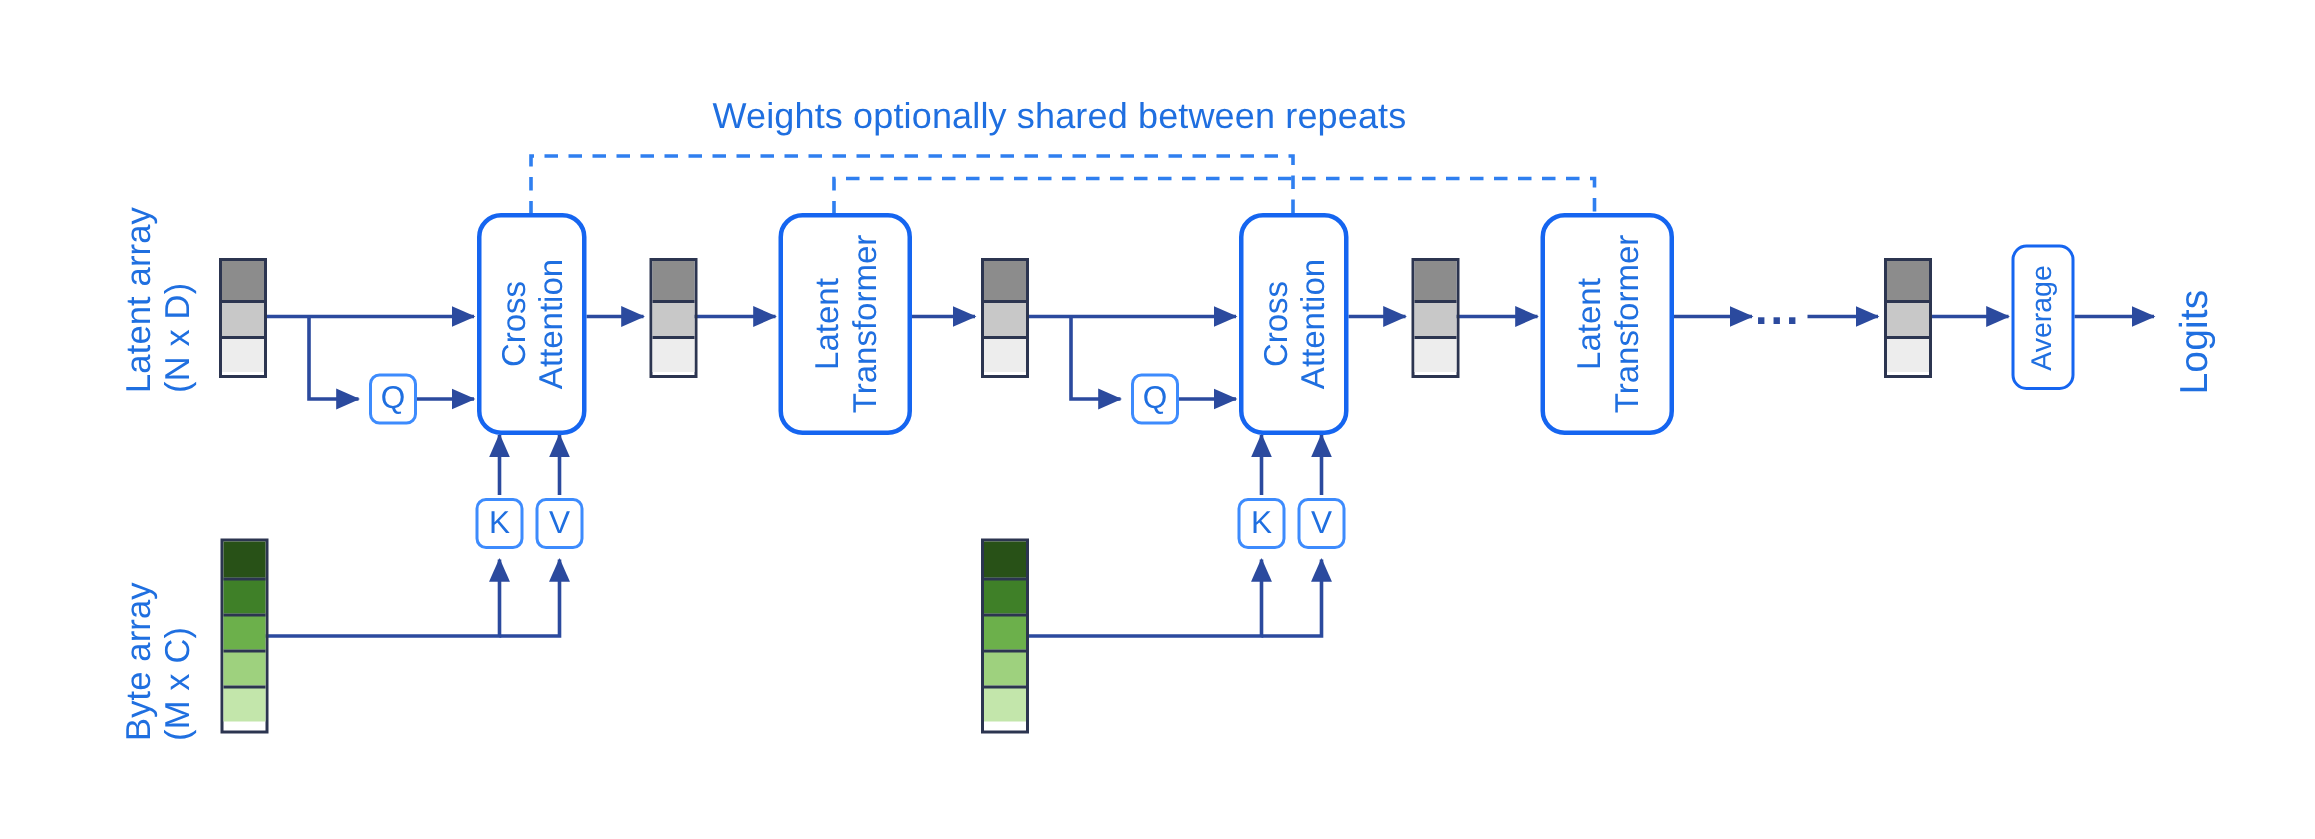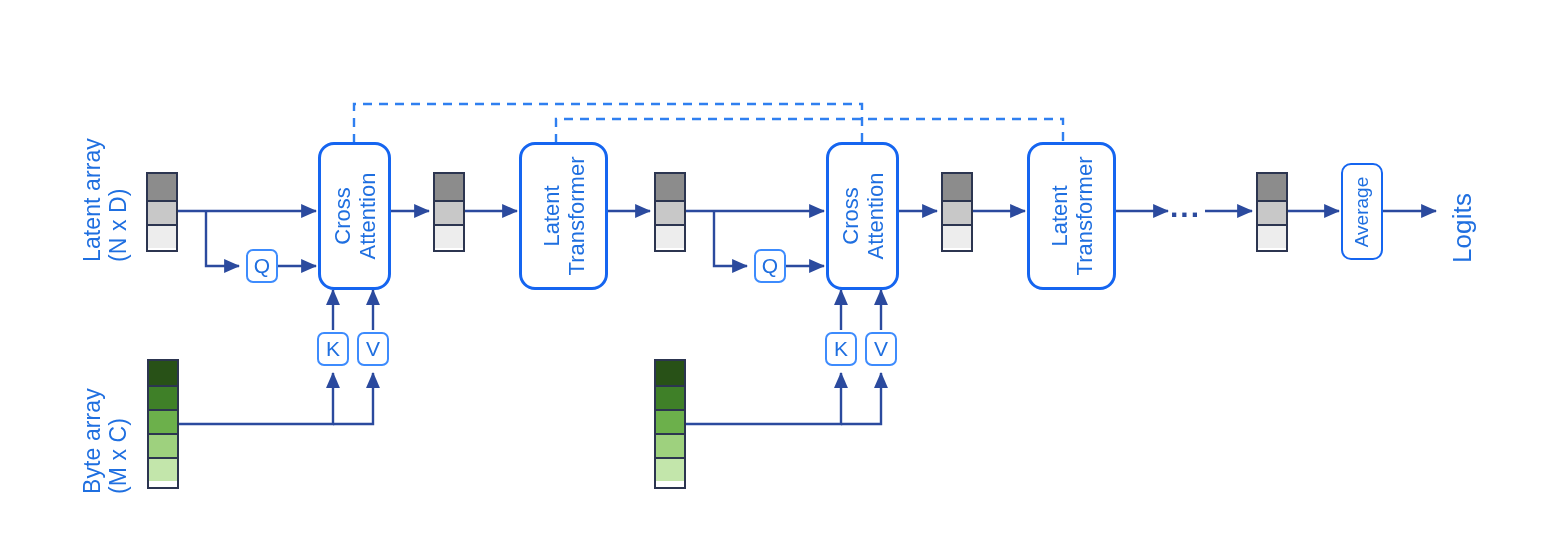--- a/index.html
+++ b/index.html
@@ -160,20 +160,21 @@
       <path d="M841,330 L841,290" marker-end="url(#ah)"></path>
       <path d="M881,330 L881,290" marker-end="url(#ah)"></path>
     </g>
 
     <g stroke="#2f7ff0" stroke-width="2.4" fill="none" stroke-dasharray="9 7">
       <path d="M354,143 L354,104 L862,104 L862,143"></path>
       <path d="M556,143 L556,119 L1063,119 L1063,143"></path>
     </g>
   </svg>
 
+  <div class="htext" id="shared-note" style="left:475px; top:64px;">Weights optionally shared between repeats</div>
 
   <div class="vlabel" style="left:80px; top:262px;">Latent array
 (N x D)</div>
 
   <div class="vlabel" style="left:80px; top:494px;">Byte array
 (M x C)</div>
 
   <div class="array" style="left:146px; top:172px; width:28px; height:76px;">
     <div class="cell" style="height:26px; background:#8c8c8c;"></div>
     <div class="cell" style="height:24px; background:#c8c8c8;"></div>

